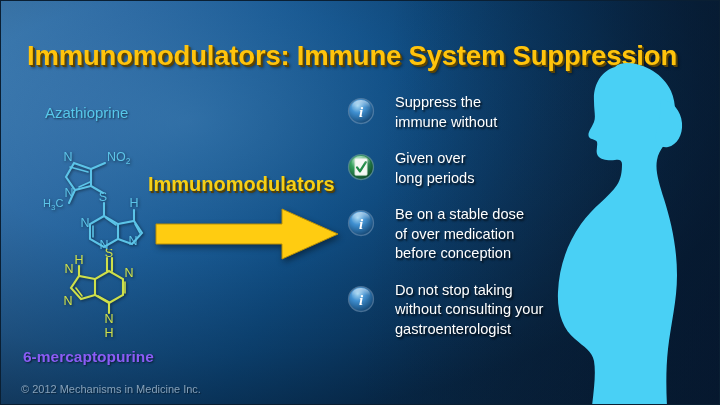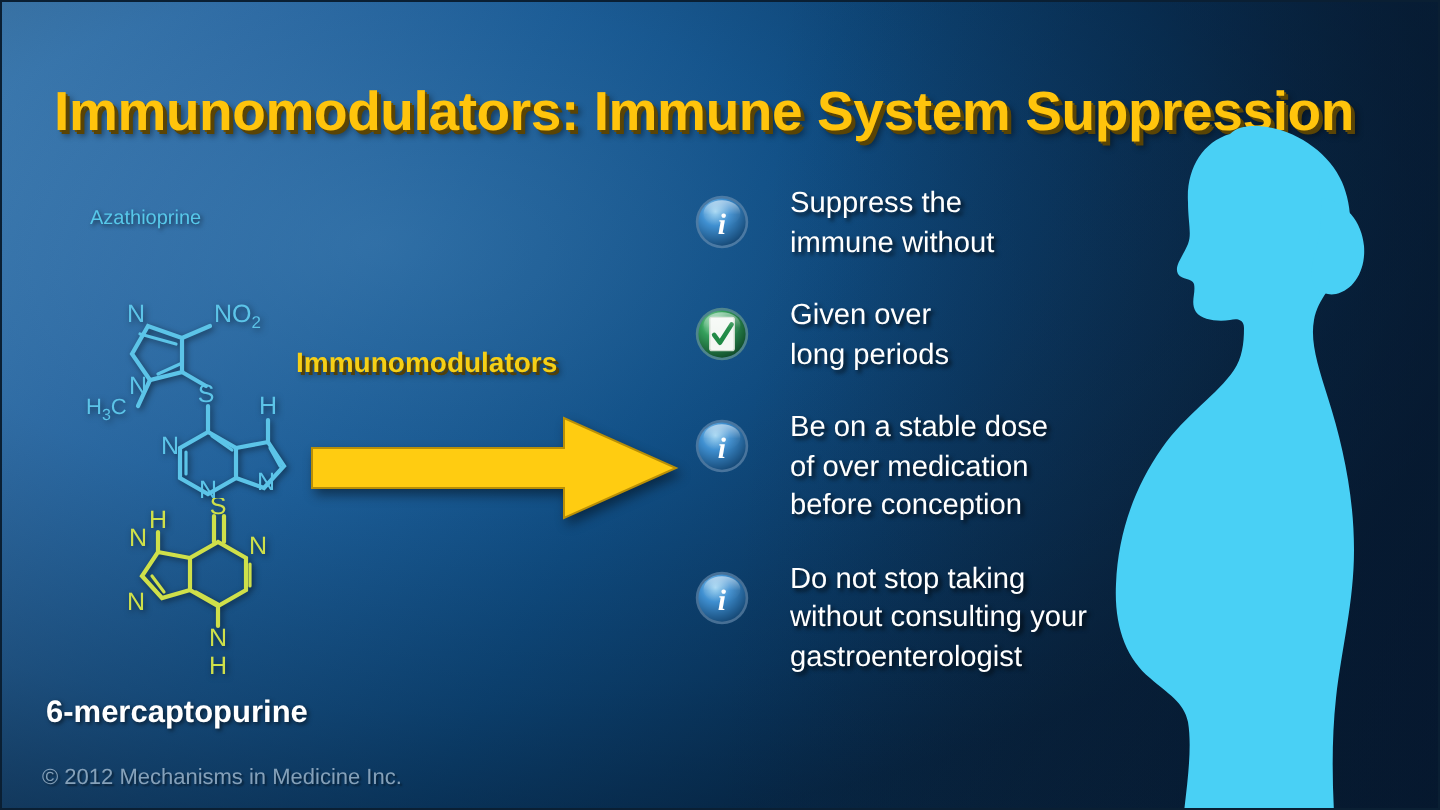--- a/index.html
+++ b/index.html
@@ -63,48 +63,48 @@
        1px 1px 0 #6d5308,
        3px 3px 3px rgba(0,0,0,0.45);
     text-align: right;
   }
 
   
   #aza-label {
     position: absolute;
     left: 44px;
     top: 103px;
-    font-size: 10px;
+    font-size: 15px;
     color: #57c8ea;
     text-shadow: 1px 1px 2px rgba(0,0,0,0.55);
     white-space: nowrap;
   }
   #mp-label {
     position: absolute;
     left: 22px;
     top: 347px;
     font-size: 15.5px;
     font-weight: bold;
-    color: #ffffff;
+    color: #8b5cf6;
     text-shadow: 1px 1px 2px rgba(0,0,0,0.6);
     white-space: nowrap;
   }
   .struct {
     position: absolute;
     filter: drop-shadow(1px 1px 1.5px rgba(0,0,0,0.5));
   }
   #struct-aza { left: 40px; top: 136px; }
   #struct-mp  { left: 56px; top: 248px; }
 
   
   #mid-label {
     position: absolute;
     left: 147px;
     top: 172px;
-    font-size: 14px;
+    font-size: 20px;
     font-weight: bold;
     color: #f6cf16;
     text-shadow: 1.5px 1.5px 0 #52400a, 2px 2px 3px rgba(0,0,0,0.45);
     white-space: nowrap;
   }
   #arrow {
     position: absolute;
     left: 153px;
     top: 205px;
     filter: drop-shadow(2px 3px 3px rgba(0,0,0,0.45));

